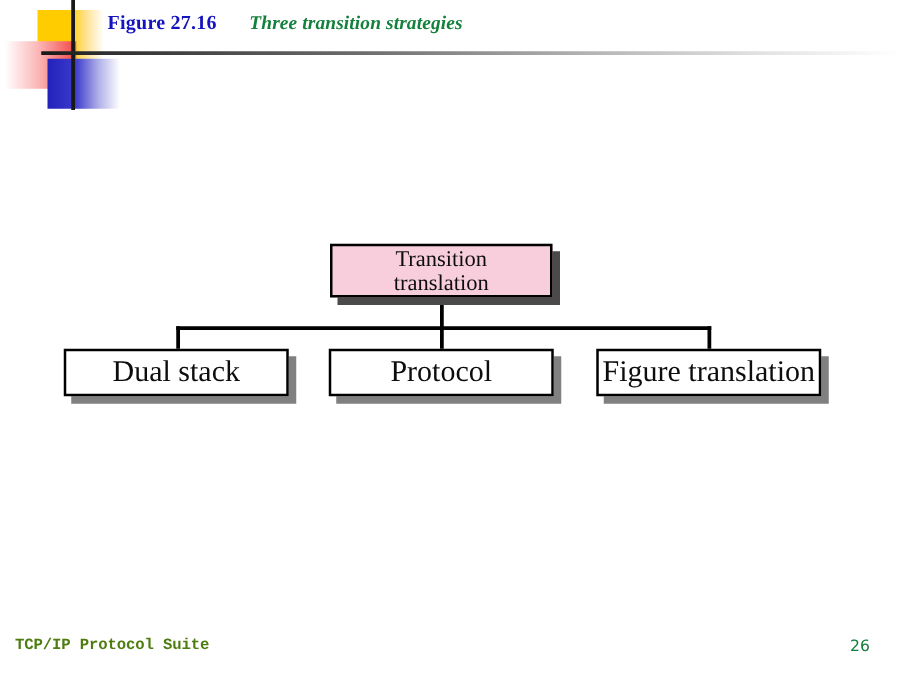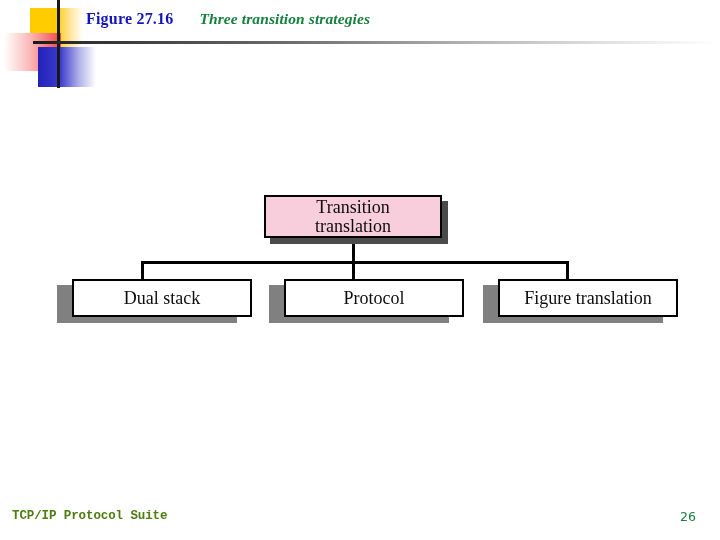--- a/index.html
+++ b/index.html
@@ -110,22 +110,21 @@
   .node-shadow {
     position: absolute;
     background: #808080;
   }
   .node.root {
     background: #F8CEDC;
     font-size: 18px;
   }
   .node.leaf {
     background: #FFFFFF;
-    font-size: 18px;
-    margin-left: 21px;
+    font-size: 24px;
   }
   .root-shadow {
     background: #4a4a4a;
   }
 
   .connector {
     position: absolute;
     background: #000000;
   }
 

